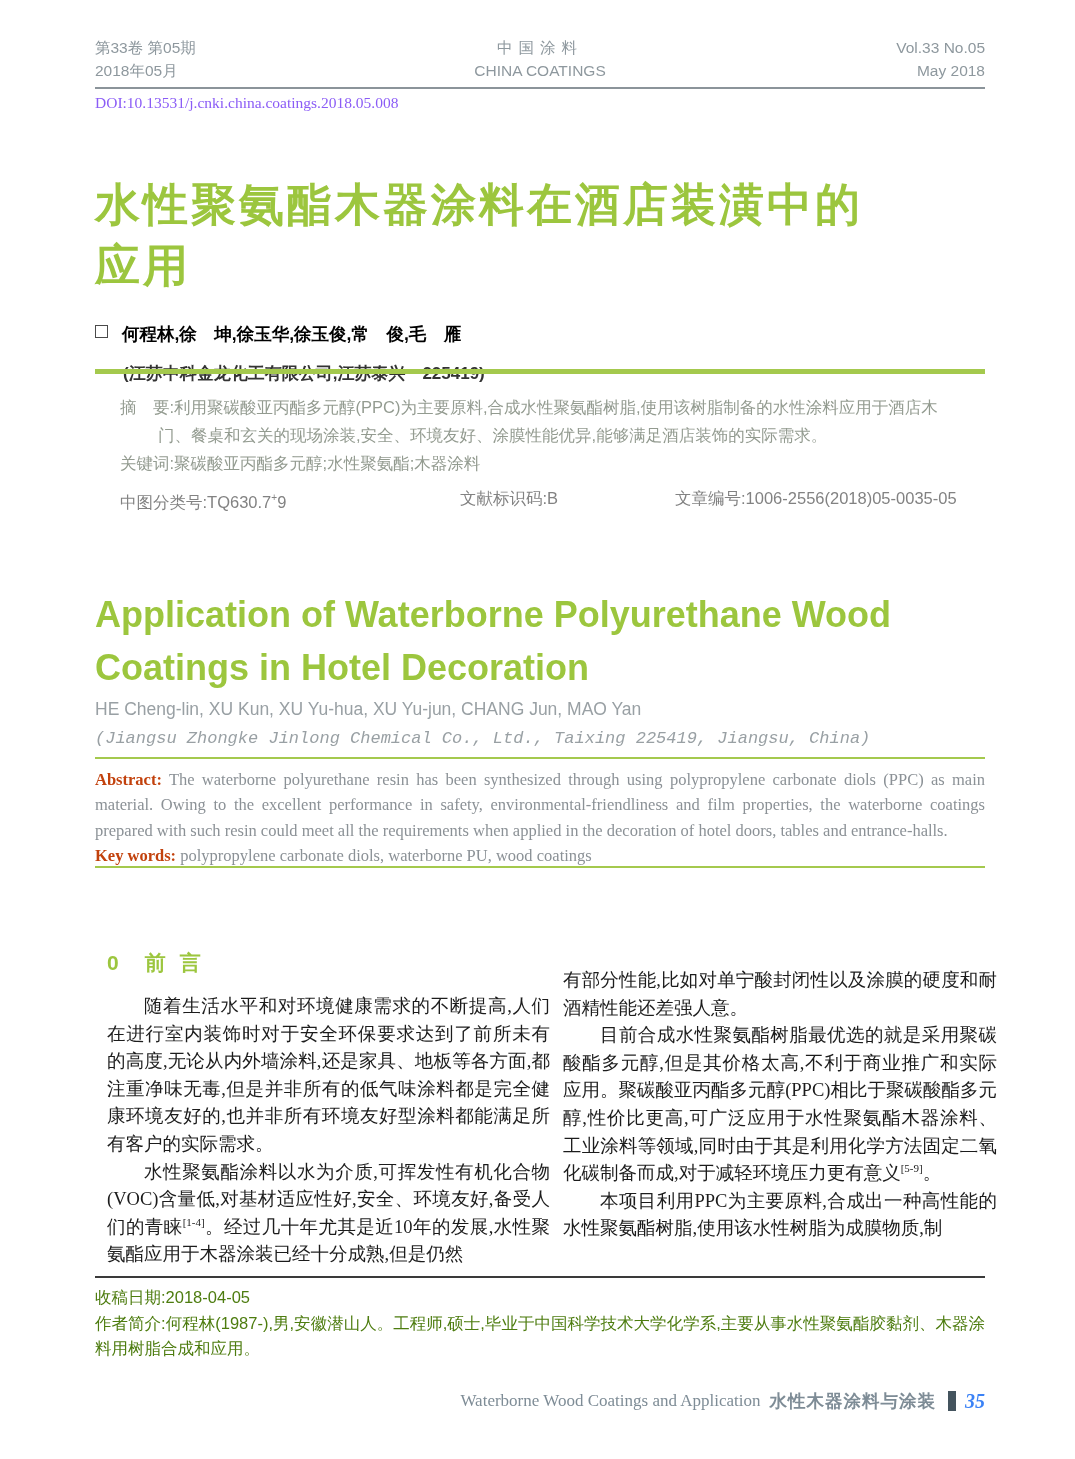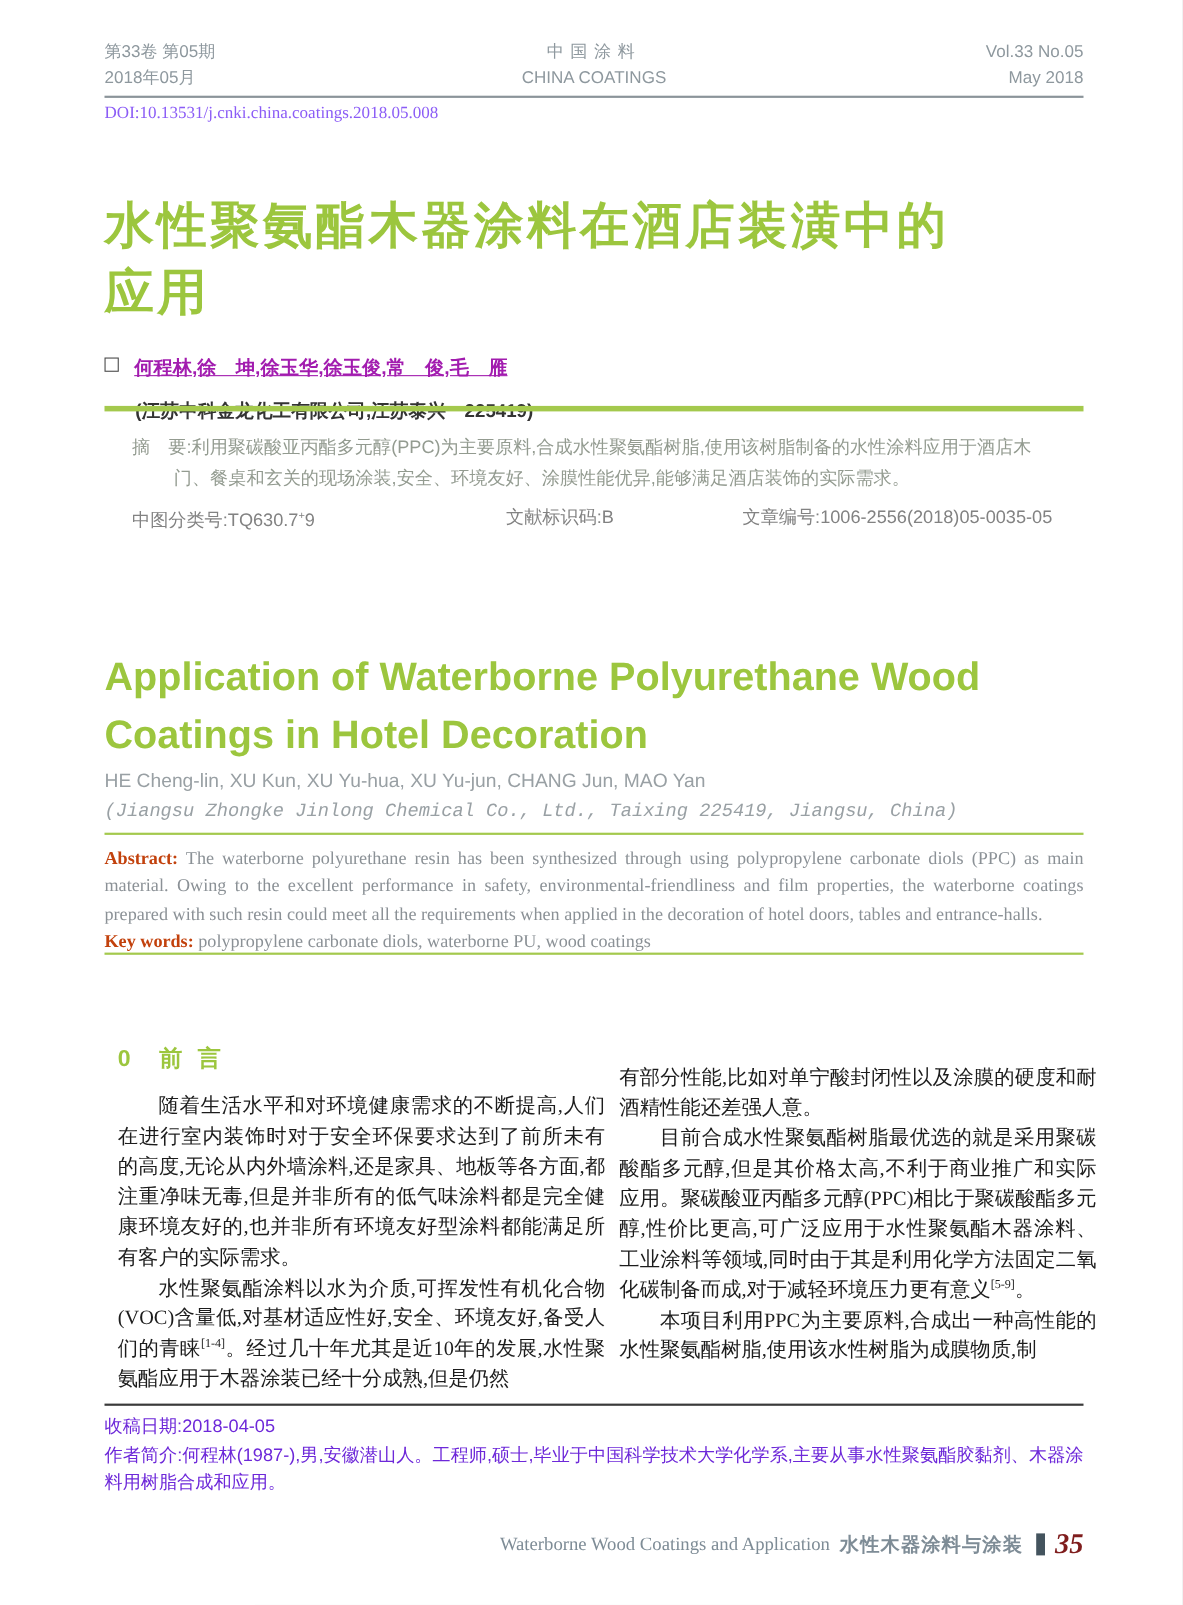--- a/index.html
+++ b/index.html
@@ -28,21 +28,21 @@
 
   
   .title-cn {
     position:absolute; top:174px; left:0; width:810px;
     font-size:45px; font-weight:800; color:#9cc63e;
     line-height:61px; letter-spacing:3px;
   }
   .authors-row {
     position:absolute; top:322px; left:0;
     display:flex; align-items:flex-start; gap:14px;
-    font-size:17.5px; font-weight:600; color:#a21caf;text-decoration:underline;
+    font-size:17.5px; font-weight:600; color:#000000;
   }
   .author-marker {
     display:inline-block; width:13px; height:13px; margin-top:3px;
     border:1.5px solid #4a4a4a; background:transparent;
   }
   .affil-cn {
     position:absolute; top:362px; left:28px;
     font-size:17px; font-weight:600; color:#333333;text-align:center;
   }
   .green-bar { position:absolute; top:369px; left:0; width:100%; height:5px; background:#a4c94d; }
@@ -97,32 +97,32 @@
   .sec-num { margin-right:26px; }
   .sec-title { letter-spacing:14px; }
   .ind { text-indent:2em; }
   .body-cols p { margin:0; }
   .ref { font-size:11px; line-height:0; }
 
   
   .foot-divider { position:absolute; top:1276px; left:0; width:100%; height:2px; background:#3a3a3a; }
   .footnotes {
     position:absolute; top:1285px; left:0; width:890px;
-    font-size:16.5px; line-height:25.5px; color:#6d28d9; text-align:justify;
+    font-size:16.5px; line-height:25.5px; color:#4d7c0f; text-align:justify;
   }
   .page-footer {
     position:absolute; top:1389px; left:0; width:100%;
     display:flex; justify-content:flex-end; align-items:center; gap:9px;
   }
   .pf-en { font-family:"Liberation Serif", serif; font-size:17px; color:#7e8c96; }
   .pf-cn { font-size:17.5px; font-weight:700; color:#7e8c96; letter-spacing:1px; }
   .pf-bar { display:inline-block; width:8px; height:20px; background:#44545e; margin-left:3px; }
   .pf-num {
     font-family:"Liberation Serif", serif; font-style:italic; font-weight:700;
-    font-size:26px; color:#7f1d1d;
+    font-size:20px; color:#3b82f6;
   }
 </style>
 </head>
 <body>
 
 <div class="page">
   <div class="content">
 
     <div class="header">
       <div class="h-left">
@@ -146,20 +146,21 @@
     <div class="authors-row">
       <span class="author-marker"></span>
       <span>何程林,徐　坤,徐玉华,徐玉俊,常　俊,毛　雁</span>
     </div>
     <div class="affil-cn">(江苏中科金龙化工有限公司,江苏泰兴　225419)</div>
 
     <div class="green-bar"></div>
 
     <div class="abstract-cn">
       <p class="hang"><span>摘　要:</span><span>利用聚碳酸亚丙酯多元醇(PPC)为主要原料,合成水性聚氨酯树脂,使用该树脂制备的水性涂料应用于酒店木门、餐桌和玄关的现场涂装,安全、环境友好、涂膜性能优异,能够满足酒店装饰的实际需求。</span></p>
+      <p><span>关键词:</span><span>聚碳酸亚丙酯多元醇;水性聚氨酯;木器涂料</span></p>
       <div class="class-row">
         <span class="clc"><span>中图分类号:</span><span>TQ630.7</span><sup>+</sup><span>9</span></span>
         <span class="doccode"><span>文献标识码:</span><span>B</span></span>
         <span class="artno"><span>文章编号:</span><span>1006-2556(2018)05-0035-05</span></span>
       </div>
     </div>
 
     <h2 class="title-en">Application of Waterborne Polyurethane Wood Coatings in Hotel Decoration</h2>
     <div class="authors-en">HE Cheng-lin, XU Kun, XU Yu-hua, XU Yu-jun, CHANG Jun, MAO Yan</div>
     <div class="affil-en">(Jiangsu Zhongke Jinlong Chemical Co., Ltd., Taixing 225419, Jiangsu, China)</div>

